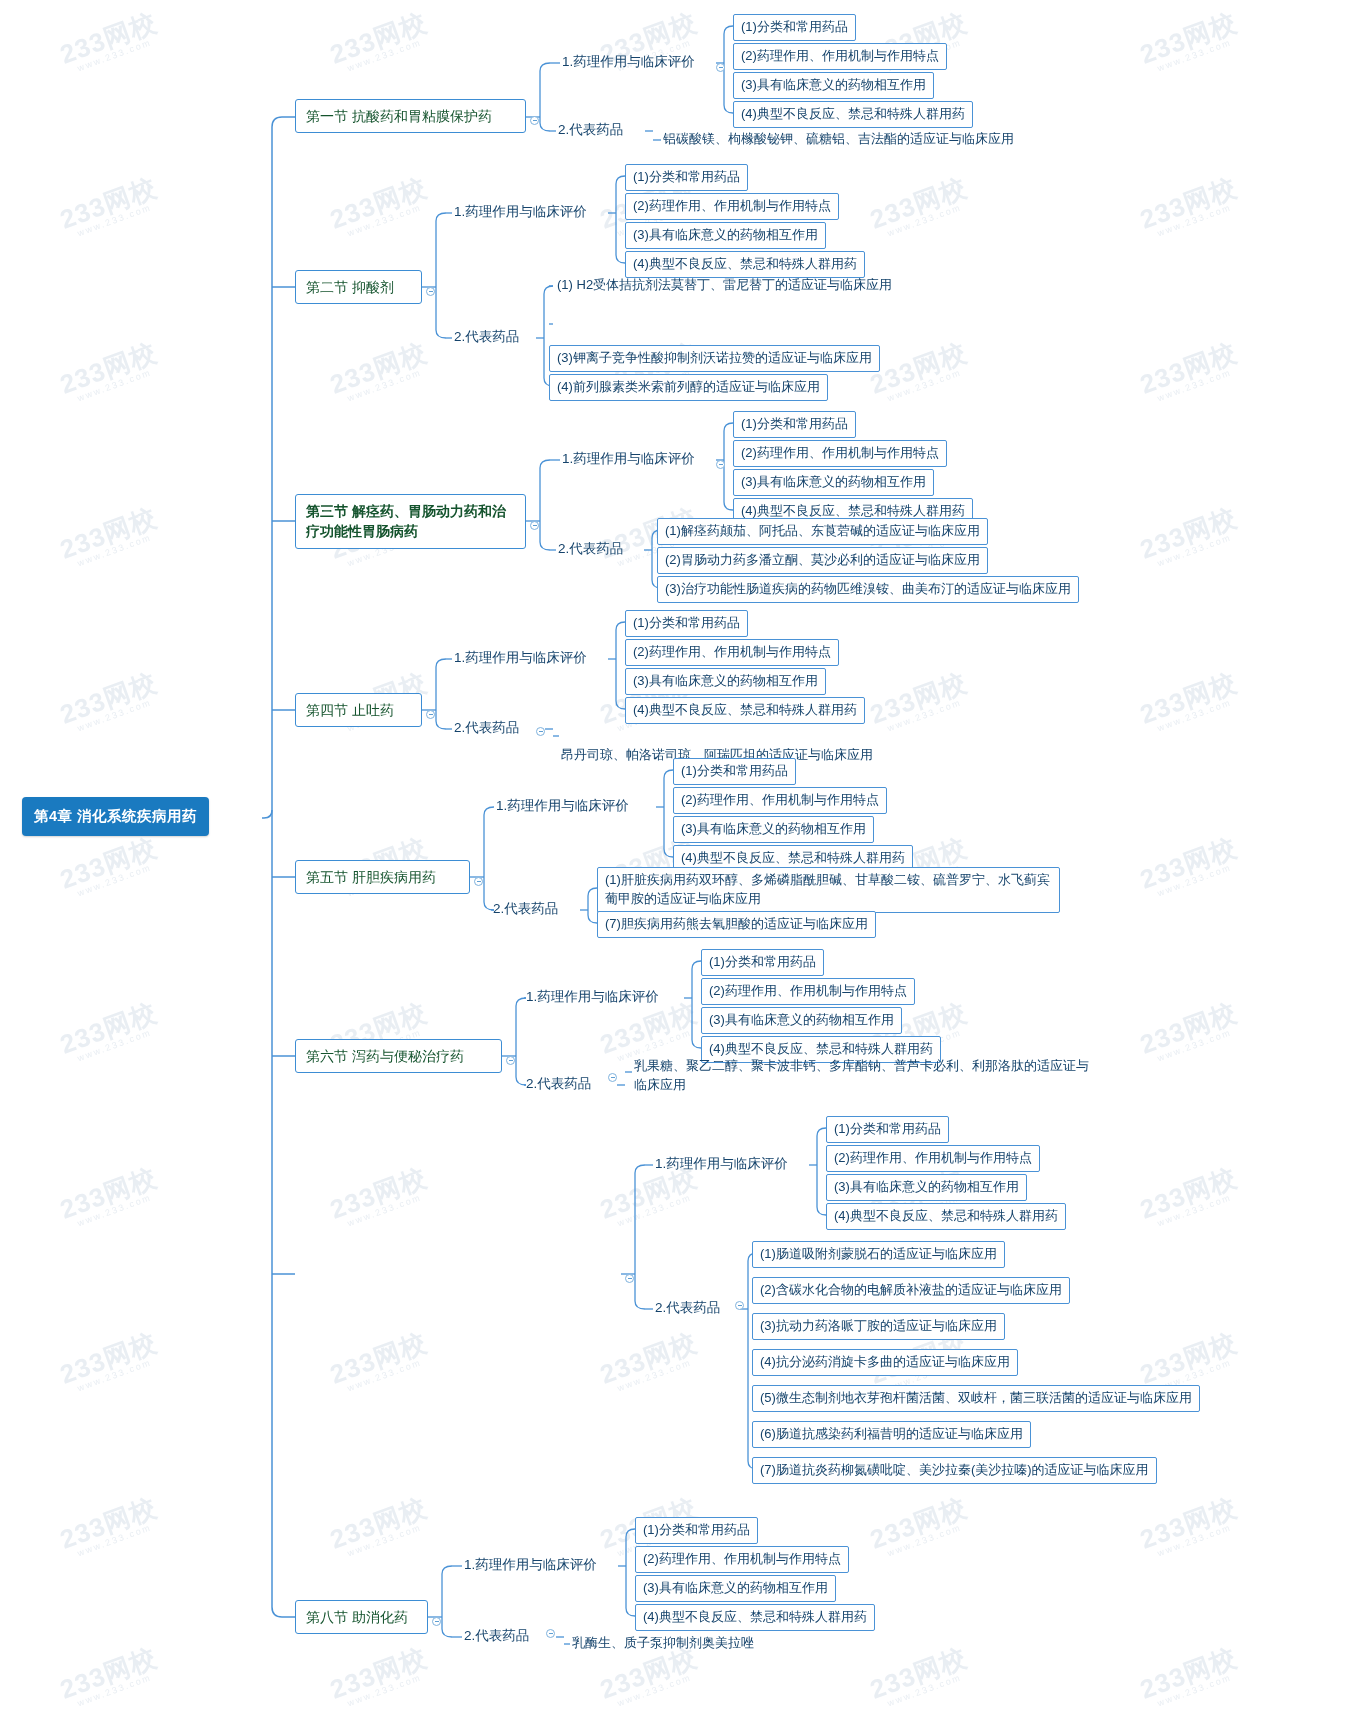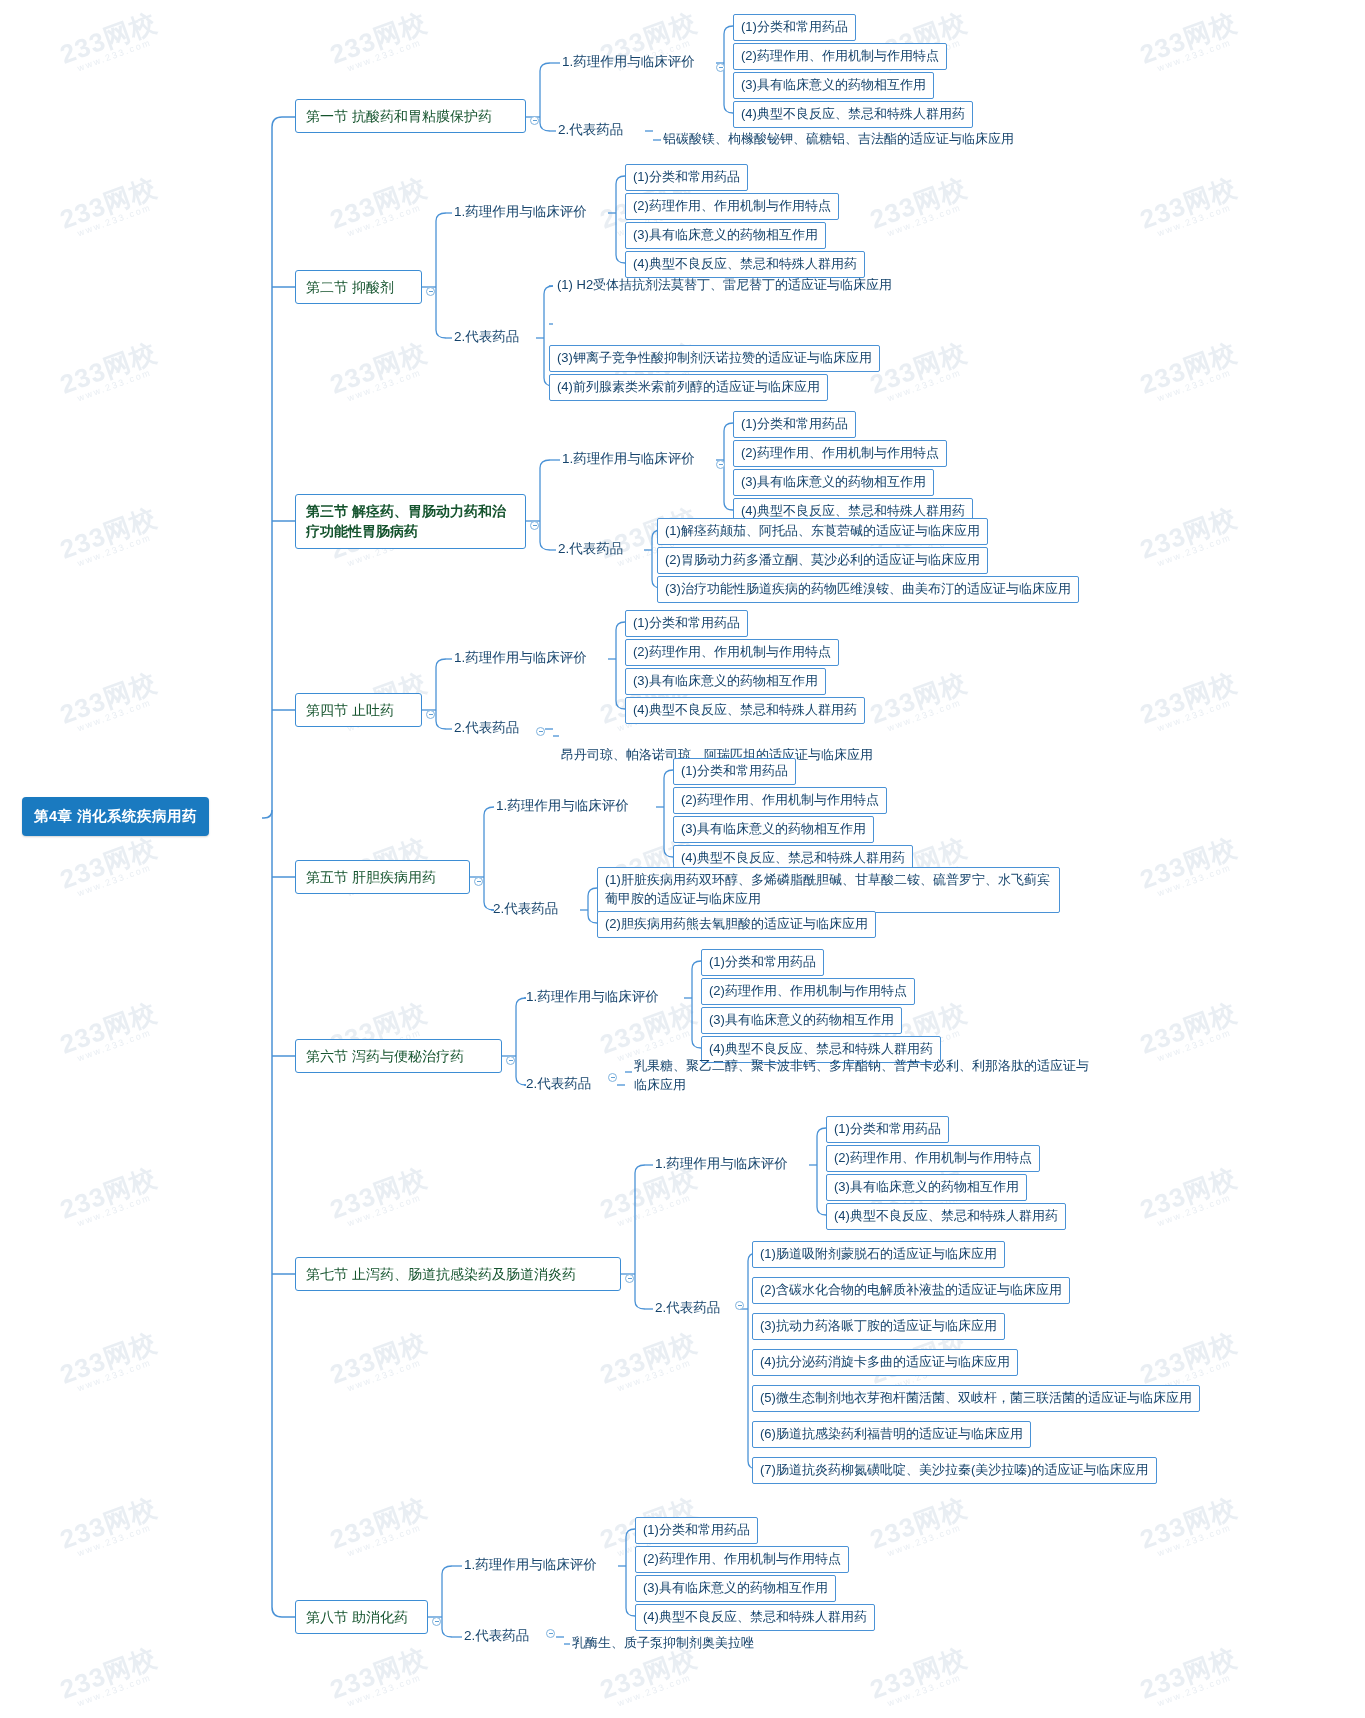--- a/index.html
+++ b/index.html
@@ -365,32 +365,31 @@
   <div class="node l3 noborder" style="left:559px;top:724px;margin-top:20px;">昂丹司琼、帕洛诺司琼、阿瑞匹坦的适应证与临床应用</div>
 
   <div class="node sec" style="left:295px;top:860px;width:175px;">第五节 肝胆疾病用药</div>
   <div class="node l2" style="left:494px;top:795px;">1.药理作用与临床评价</div>
   <div class="node l3" style="left:673px;top:758px;">(1)分类和常用药品</div>
   <div class="node l3" style="left:673px;top:787px;">(2)药理作用、作用机制与作用特点</div>
   <div class="node l3" style="left:673px;top:816px;">(3)具有临床意义的药物相互作用</div>
   <div class="node l3" style="left:673px;top:845px;">(4)典型不良反应、禁忌和特殊人群用药</div>
   <div class="node l2" style="left:491px;top:898px;">2.代表药品</div>
   <div class="node l3" style="left:597px;top:867px;width:463px;">(1)肝脏疾病用药双环醇、多烯磷脂酰胆碱、甘草酸二铵、硫普罗宁、水飞蓟宾葡甲胺的适应证与临床应用</div>
-  <div class="node l3" style="left:597px;top:911px;">(2)胆疾病用药熊去氧胆酸的适应证与临床应用</div>
+  <div class="node l3" style="left:597px;top:911px;">(7)胆疾病用药熊去氧胆酸的适应证与临床应用</div>
 
   <div class="node sec" style="left:295px;top:1039px;width:207px;">第六节 泻药与便秘治疗药</div>
   <div class="node l2" style="left:524px;top:986px;">1.药理作用与临床评价</div>
   <div class="node l3" style="left:701px;top:949px;">(1)分类和常用药品</div>
   <div class="node l3" style="left:701px;top:978px;">(2)药理作用、作用机制与作用特点</div>
   <div class="node l3" style="left:701px;top:1007px;">(3)具有临床意义的药物相互作用</div>
   <div class="node l3" style="left:701px;top:1036px;">(4)典型不良反应、禁忌和特殊人群用药</div>
   <div class="node l2" style="left:524px;top:1073px;">2.代表药品</div>
   <div class="node l3 noborder" style="left:632px;top:1055px;width:468px;">乳果糖、聚乙二醇、聚卡波非钙、多库酯钠、普芦卡必利、利那洛肽的适应证与临床应用</div>
 
-  <div class="node sec" style="left:295px;top:1257px;width:326px;">第七节 止泻药、肠道抗感染药及肠道消炎药</div>
   <div class="node l2" style="left:653px;top:1153px;">1.药理作用与临床评价</div>
   <div class="node l3" style="left:826px;top:1116px;">(1)分类和常用药品</div>
   <div class="node l3" style="left:826px;top:1145px;">(2)药理作用、作用机制与作用特点</div>
   <div class="node l3" style="left:826px;top:1174px;">(3)具有临床意义的药物相互作用</div>
   <div class="node l3" style="left:826px;top:1203px;">(4)典型不良反应、禁忌和特殊人群用药</div>
   <div class="node l2" style="left:653px;top:1297px;">2.代表药品</div>
   <div class="node l3" style="left:752px;top:1241px;">(1)肠道吸附剂蒙脱石的适应证与临床应用</div>
   <div class="node l3" style="left:752px;top:1277px;">(2)含碳水化合物的电解质补液盐的适应证与临床应用</div>
   <div class="node l3" style="left:752px;top:1313px;">(3)抗动力药洛哌丁胺的适应证与临床应用</div>
   <div class="node l3" style="left:752px;top:1349px;">(4)抗分泌药消旋卡多曲的适应证与临床应用</div>

